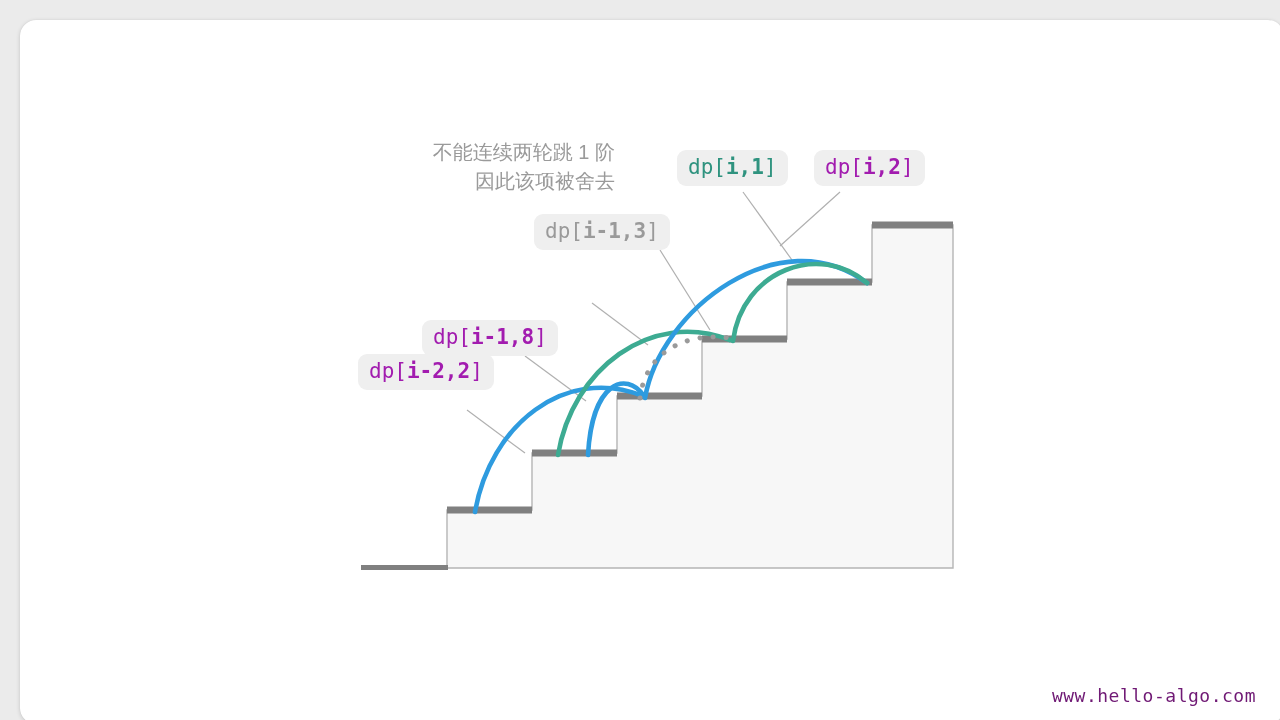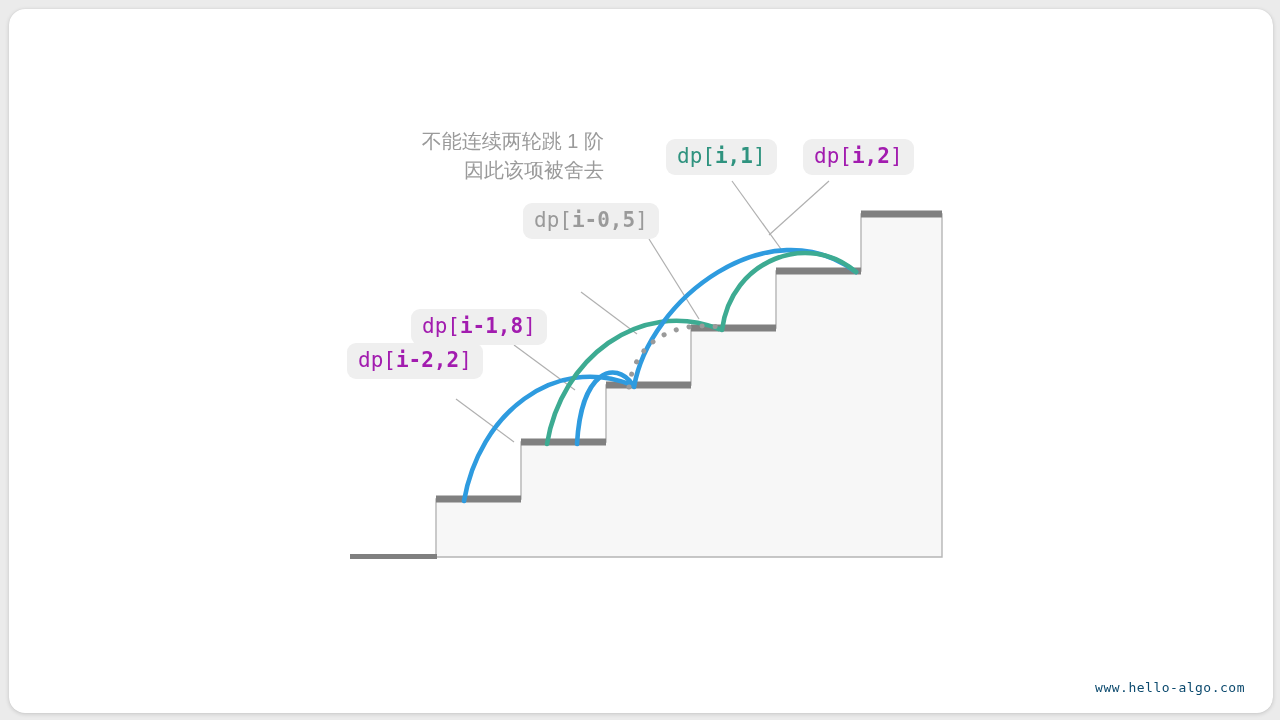--- a/index.html
+++ b/index.html
@@ -10,21 +10,21 @@
     height: 720px;
     background: #ebebeb;
     font-family: "Liberation Sans", sans-serif;
     overflow: hidden;
   }
   #page {
     position: relative;
     width: 1280px;
     height: 555px;
     box-sizing: border-box;
-    padding: 9px;
+    padding: 20px;
   }
   #card {
     position: relative;
     width: 1264px;
     height: 704px;
     background: #ffffff;
     border-radius: 16px;
     box-shadow: 0 1px 4px rgba(0,0,0,0.16), 0 0 1px rgba(0,0,0,0.10);
     overflow: hidden;
   }
@@ -33,23 +33,23 @@
     left: 0;
     top: 0;
     width: 1264px;
     height: 704px;
   }
   .watermark {
     position: absolute;
     right: 28px;
     bottom: 18px;
     font-family: "DejaVu Sans Mono", "Liberation Mono", monospace;
-    font-size: 13px;
+    font-size: 18px;
     letter-spacing: 0.5px;
-    color: #0c4a6e;
+    color: #701a75;
     user-select: none;
   }
   
   .lbl-box {
     position: absolute;
     background: #efefef;
     border-radius: 9px;
     padding: 5px 11px 7px 11px;
     font-family: "DejaVu Sans Mono", "Liberation Mono", monospace;
     font-size: 21px;
@@ -130,21 +130,21 @@
     <div class="lbl-box lbl-blue" style="left:338px; top:334px;">
       <span class="pre">dp[</span><span class="idx">i-2,2</span><span class="pre">]</span>
     </div>
 
     <div class="lbl-box lbl-blue" style="left:402px; top:300px;">
       <span class="pre">dp[</span><span class="idx">i-1,8</span><span class="pre">]</span>
     </div>
 
 
     <div class="lbl-box lbl-gray" style="left:514px; top:194px;">
-      <span class="pre">dp[</span><span class="idx">i-0,5</span><span class="pre">]</span>
+      <span class="pre">dp[</span><span class="idx">i-1,3</span><span class="pre">]</span>
     </div>
 
     <div class="lbl-box lbl-teal" style="left:657px; top:130px;">
       <span class="pre">dp[</span><span class="idx">i,1</span><span class="pre">]</span>
     </div>
 
     <div class="lbl-box lbl-blue" style="left:794px; top:130px;">
       <span class="pre">dp[</span><span class="idx">i,2</span><span class="pre">]</span>
     </div>
 

